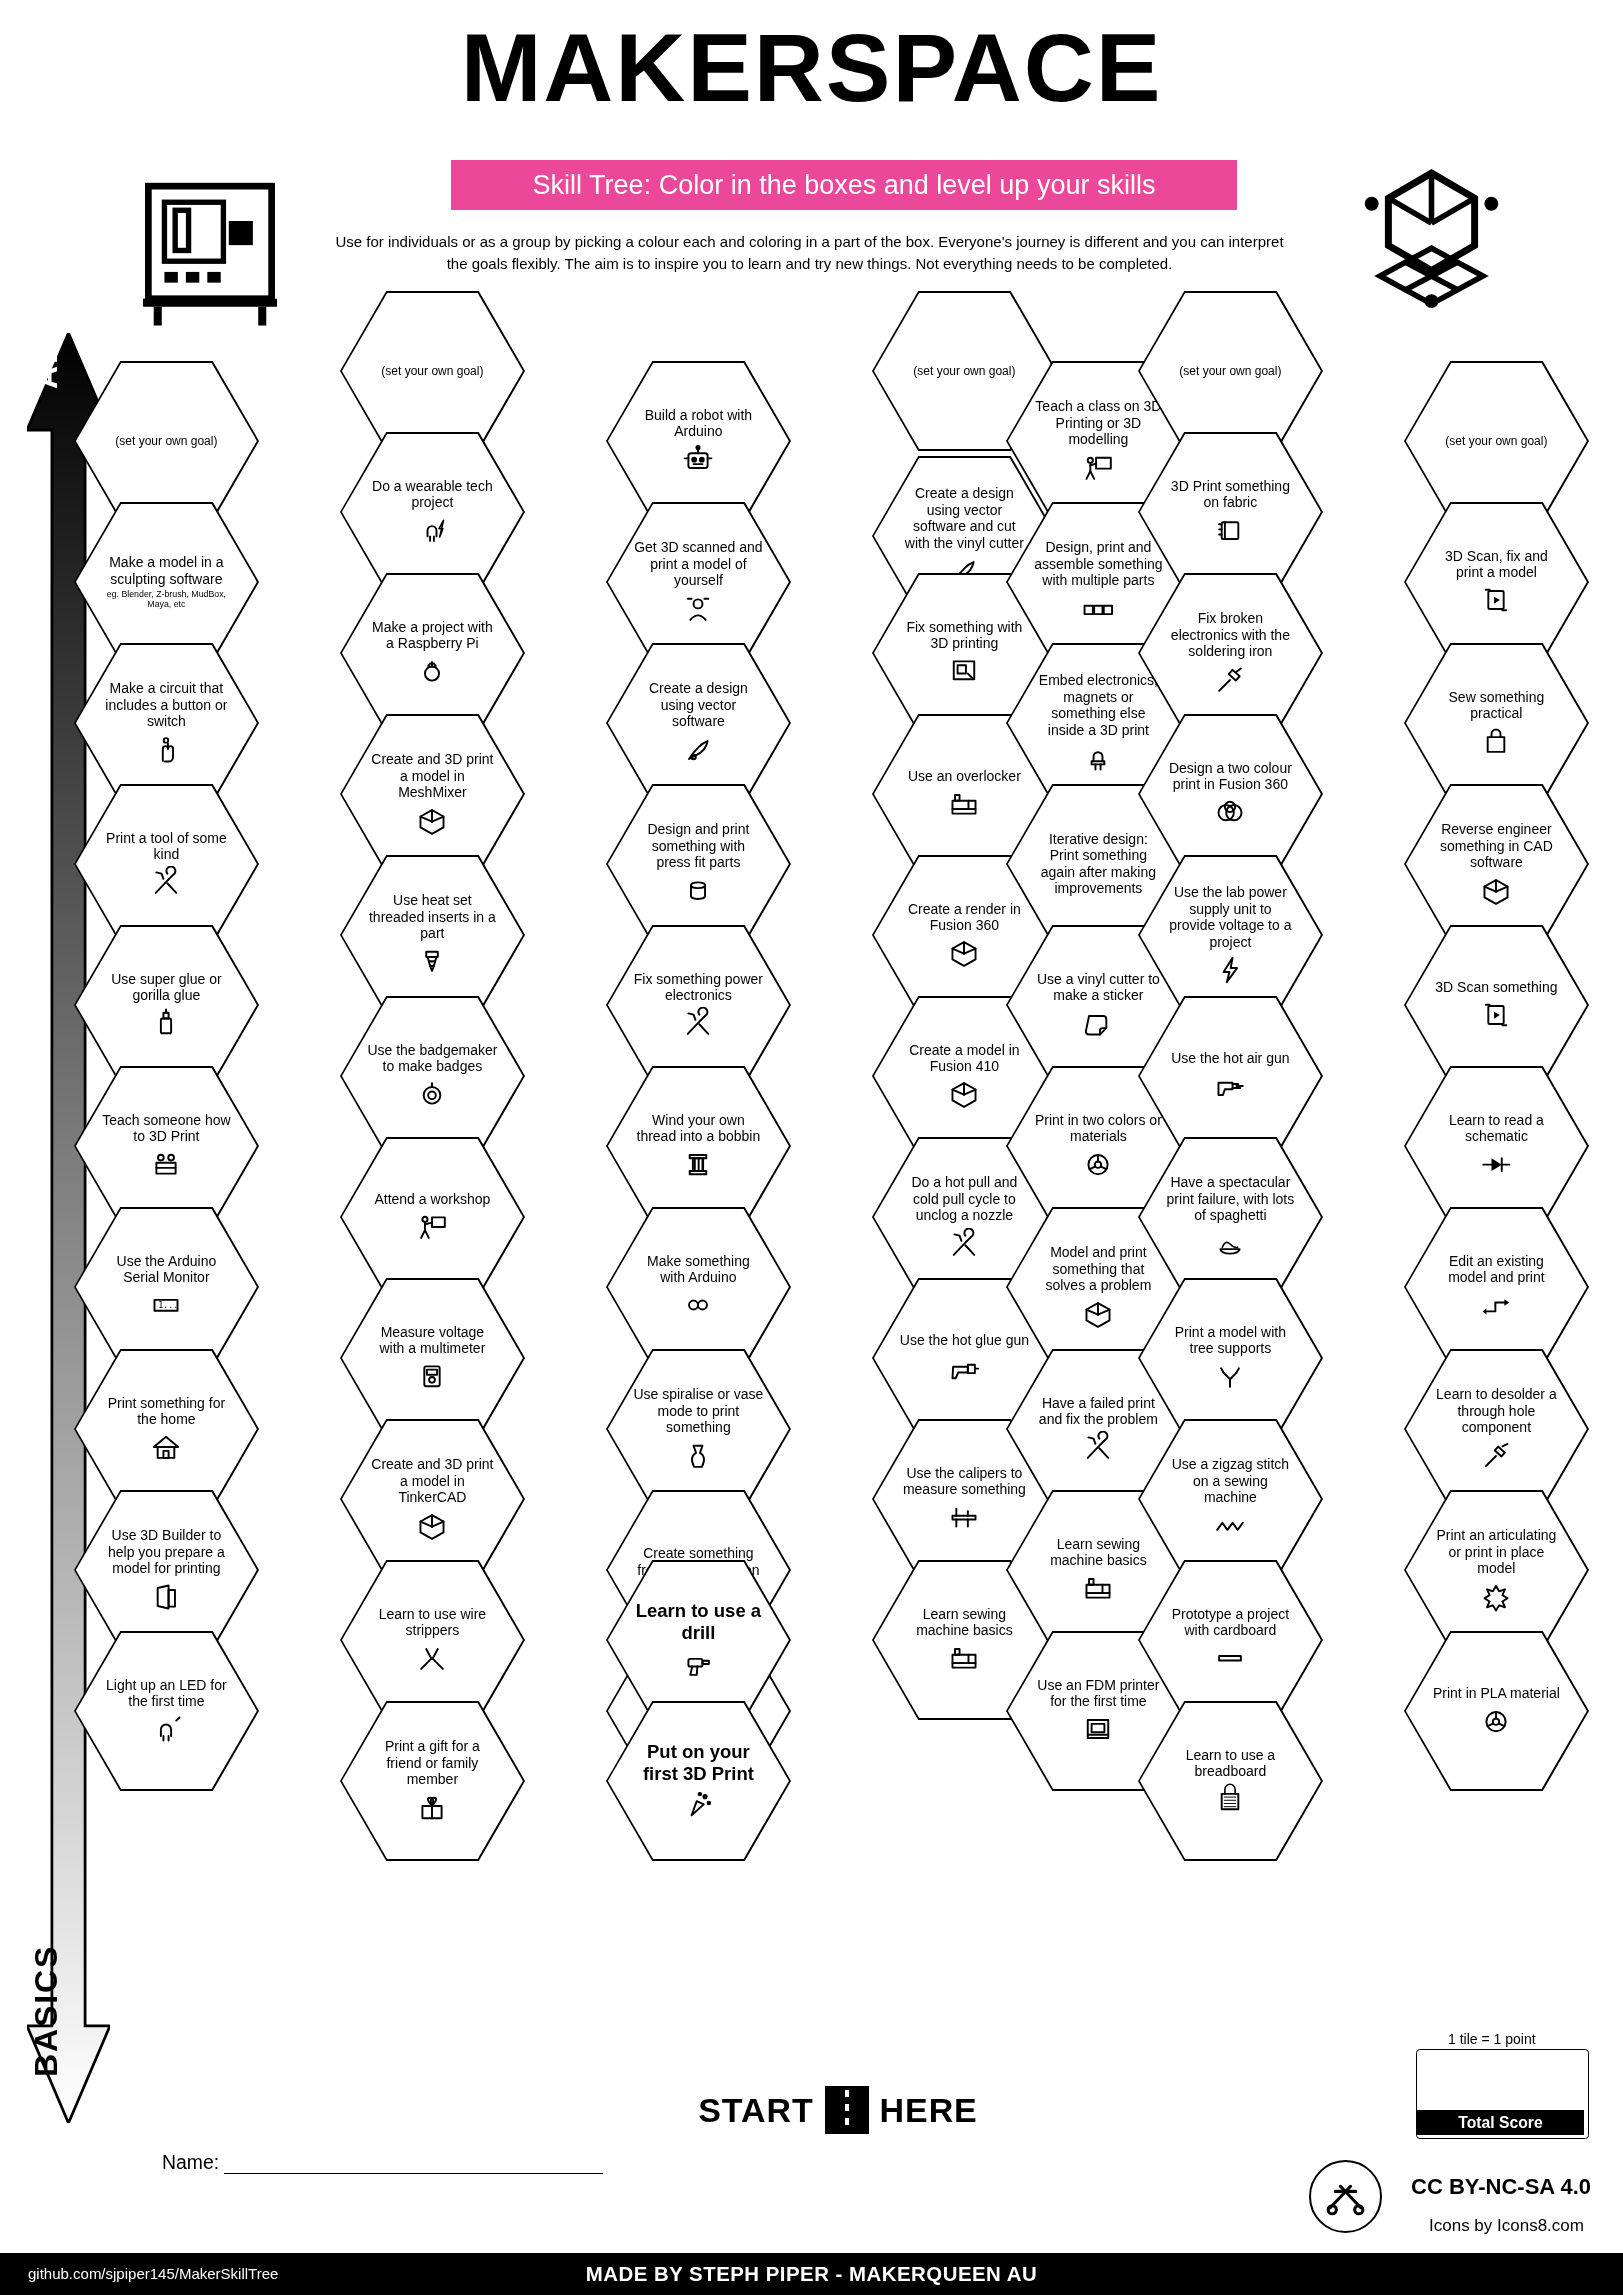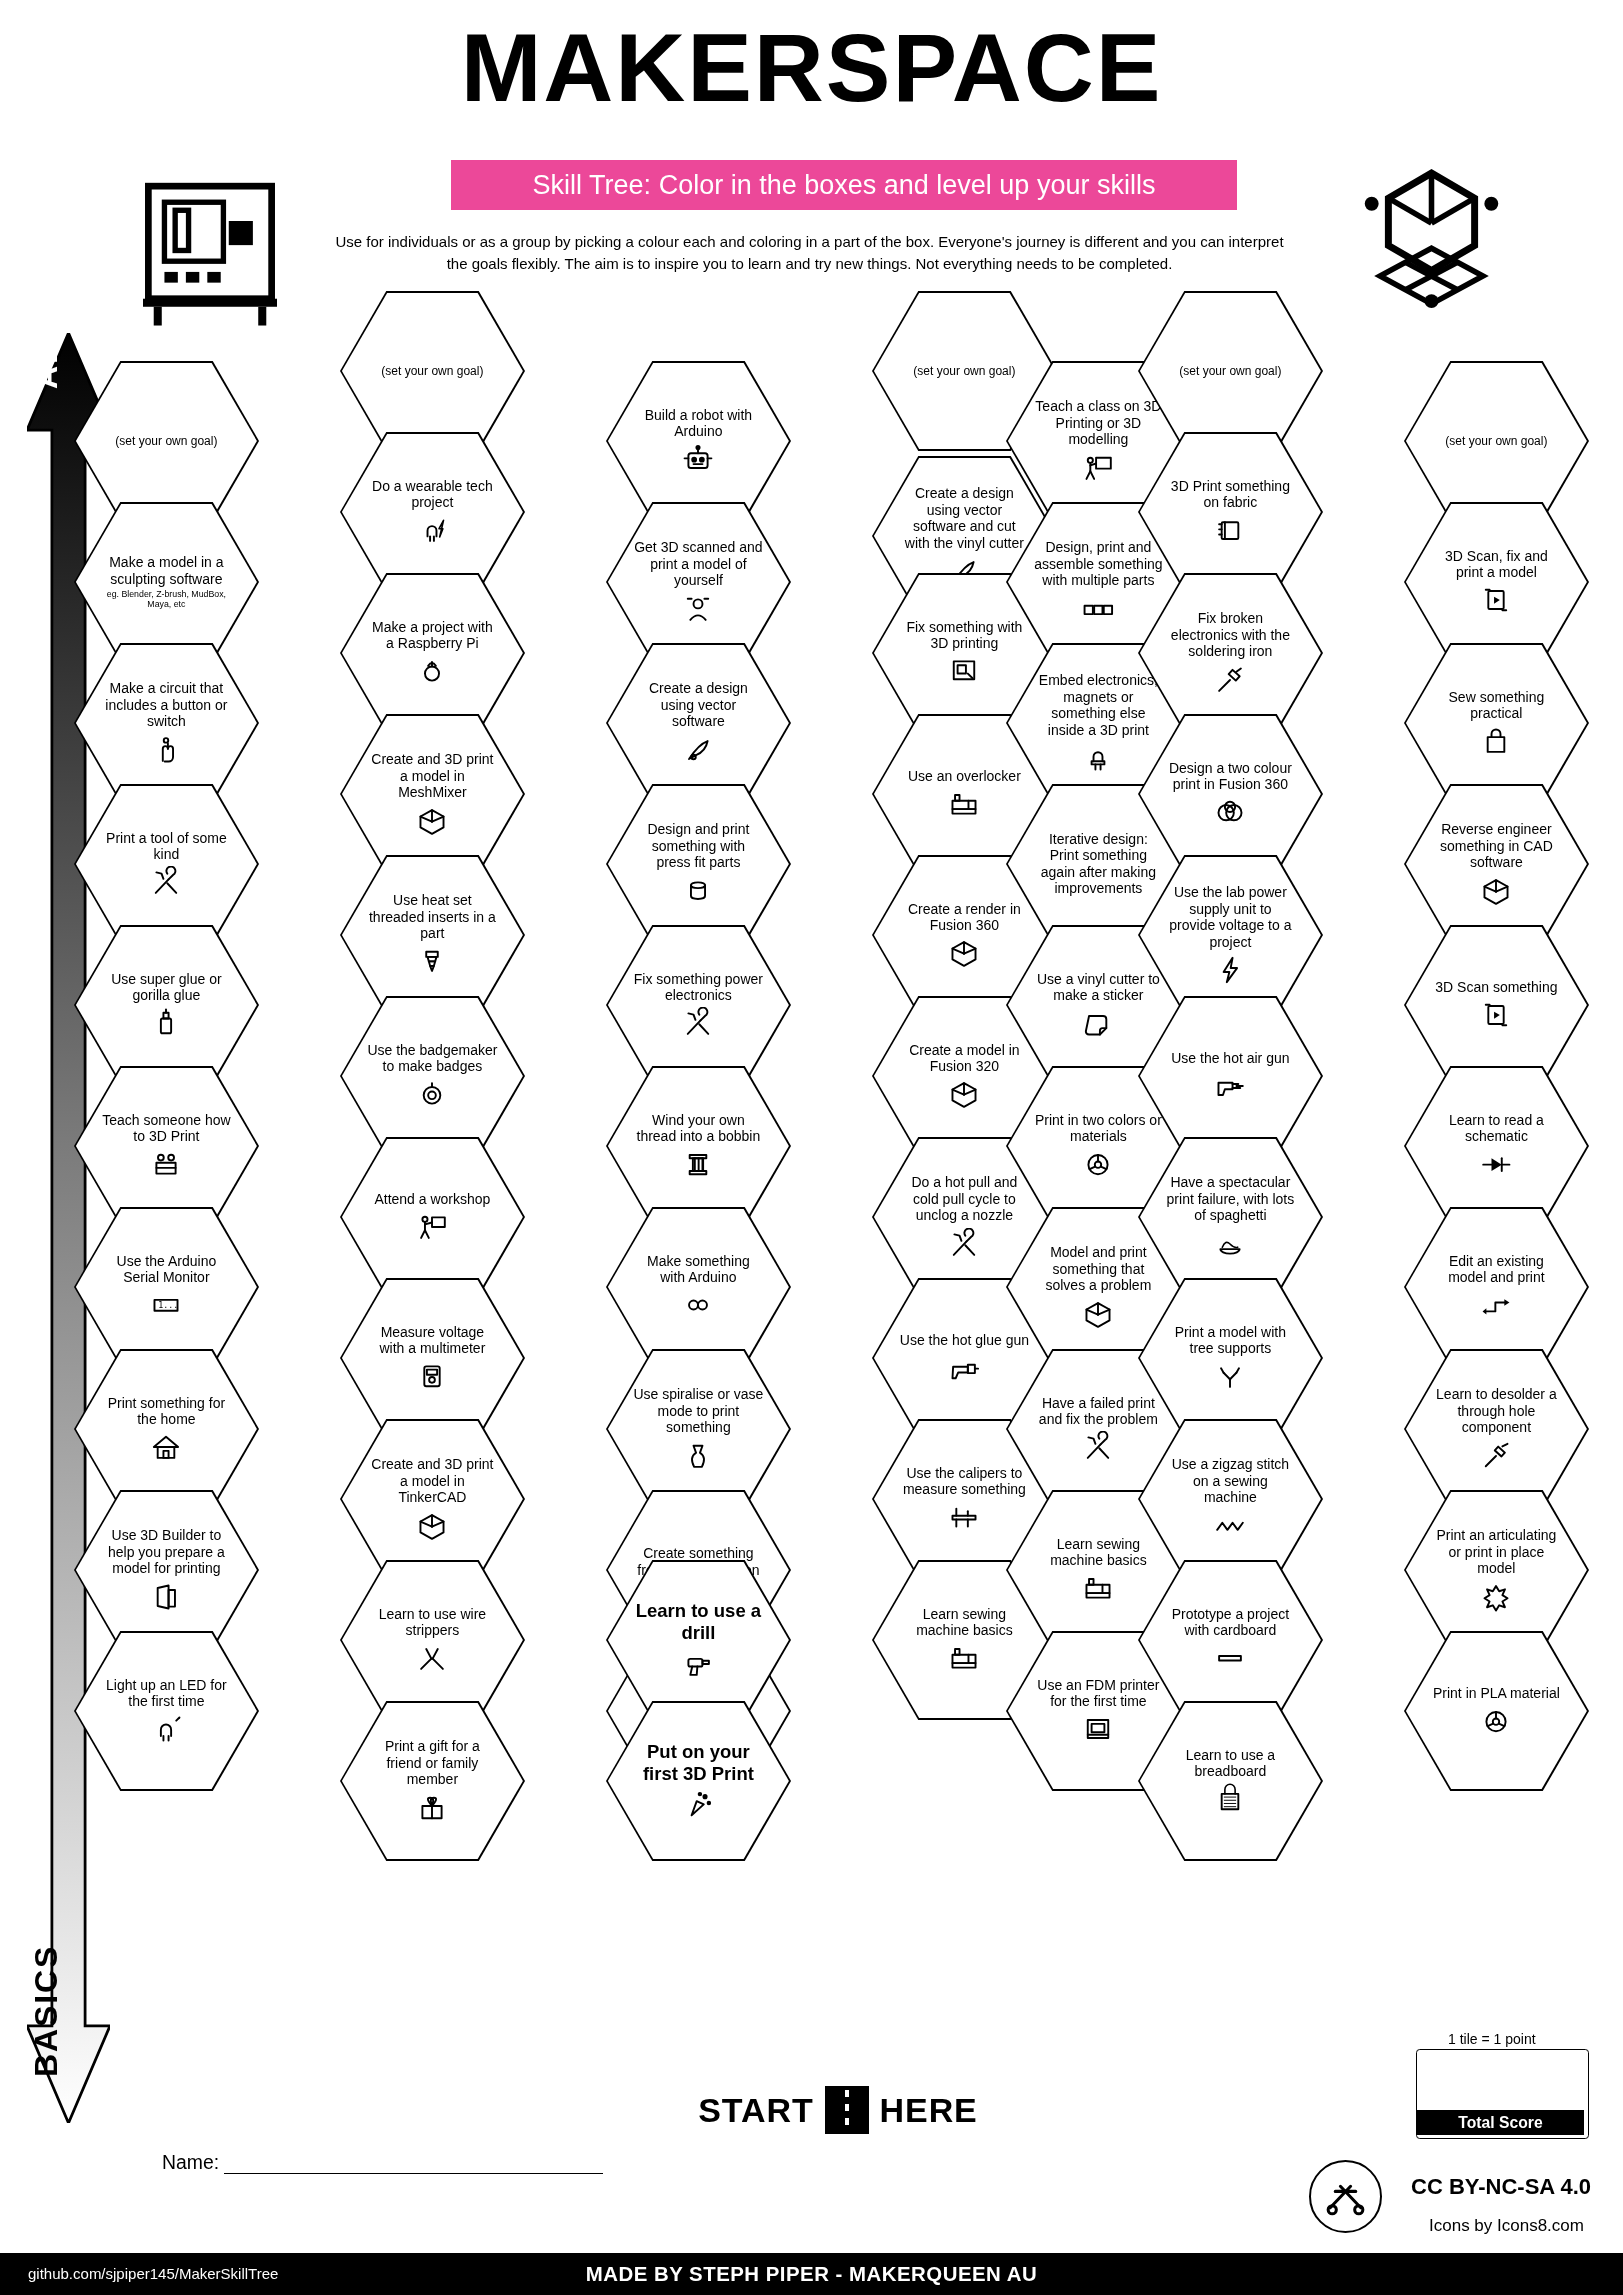--- a/index.html
+++ b/index.html
@@ -476,21 +476,21 @@
         <div class="hex-icon"><svg width="36" height="32" viewBox="0 0 100 100" fill="none" stroke="#000" stroke-width="6" stroke-linecap="round" stroke-linejoin="round">
             <polygon points="50,16 86,36 86,70 50,90 14,70 14,36"></polygon>
             <line x1="50" y1="16" x2="50" y2="52"></line>
             <line x1="50" y1="52" x2="86" y2="36"></line>
             <line x1="50" y1="52" x2="14" y2="36"></line>
           </svg></div>
       </div>
     </div>
     <div class="hex" style="left: 872px; top: 996px;">
       <div class="hex-inner">
-        <div class="hex-label">Create a model in Fusion 320</div>
+        <div class="hex-label">Create a model in Fusion 410</div>
         <div class="hex-icon"><svg width="36" height="32" viewBox="0 0 100 100" fill="none" stroke="#000" stroke-width="6" stroke-linecap="round" stroke-linejoin="round">
             <polygon points="50,16 86,36 86,70 50,90 14,70 14,36"></polygon>
             <line x1="50" y1="16" x2="50" y2="52"></line>
             <line x1="50" y1="52" x2="86" y2="36"></line>
             <line x1="50" y1="52" x2="14" y2="36"></line>
           </svg></div>
       </div>
     </div>
     <div class="hex" style="left: 872px; top: 1137px;">
       <div class="hex-inner">

